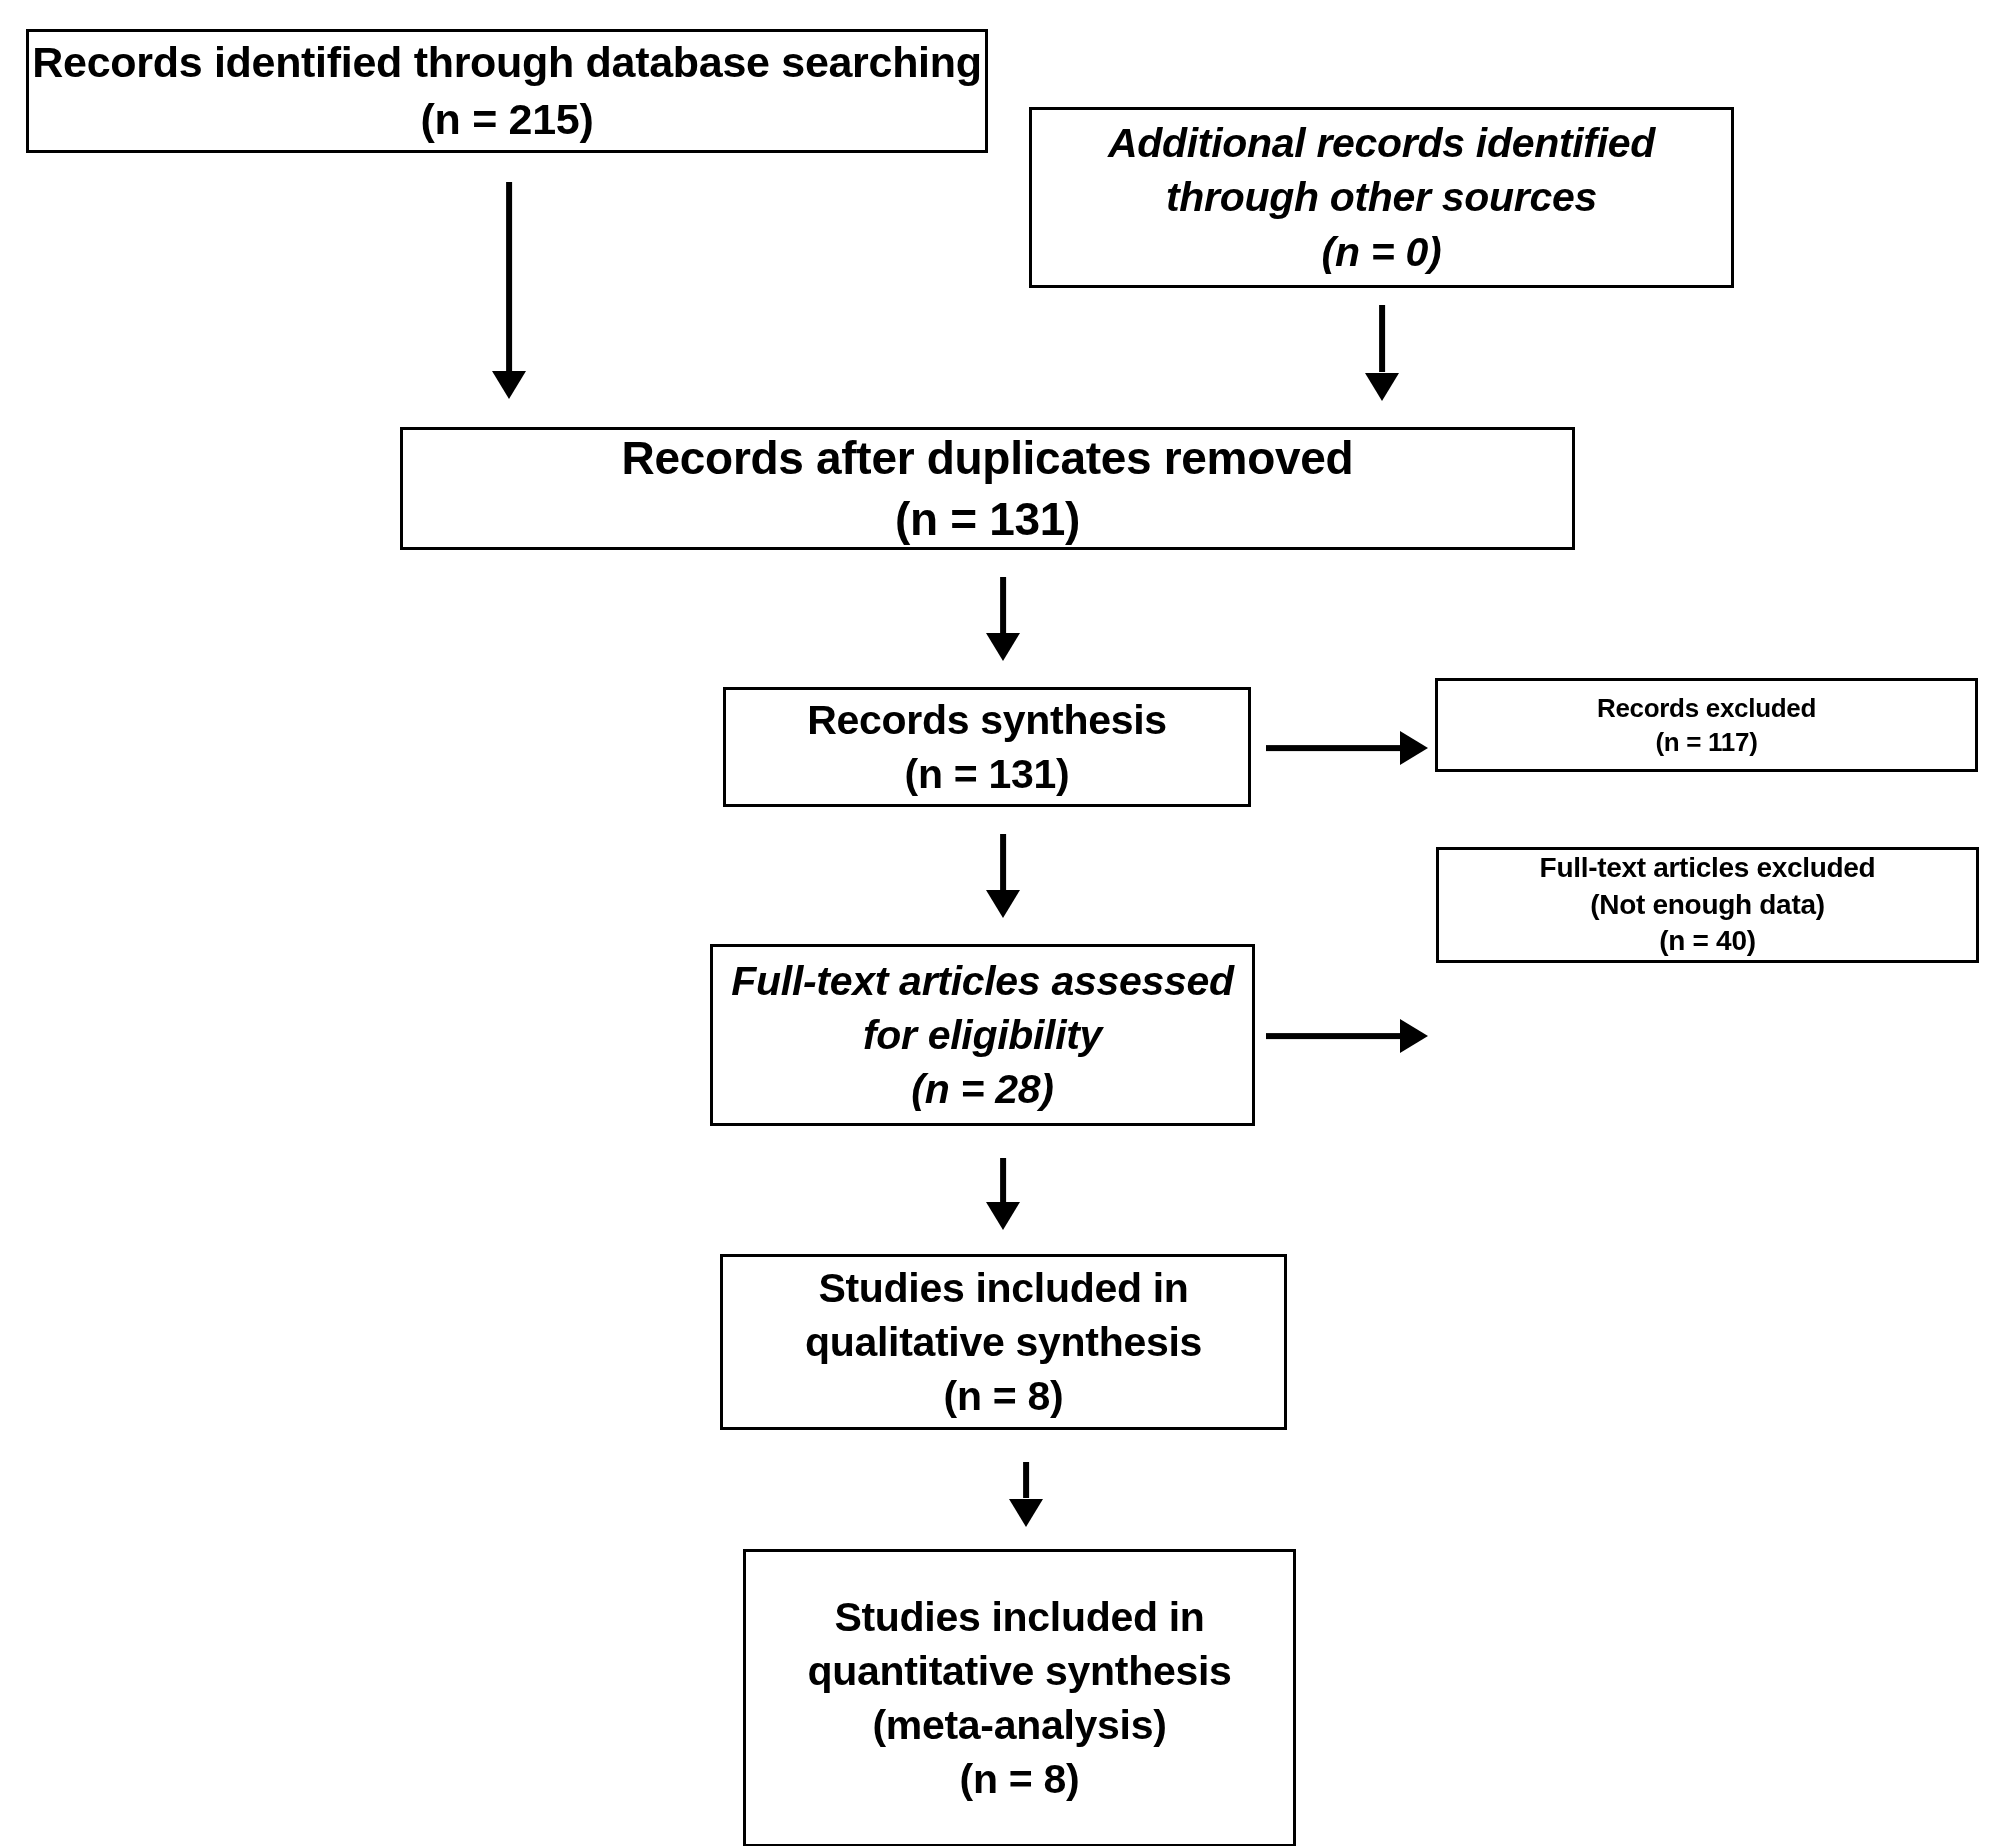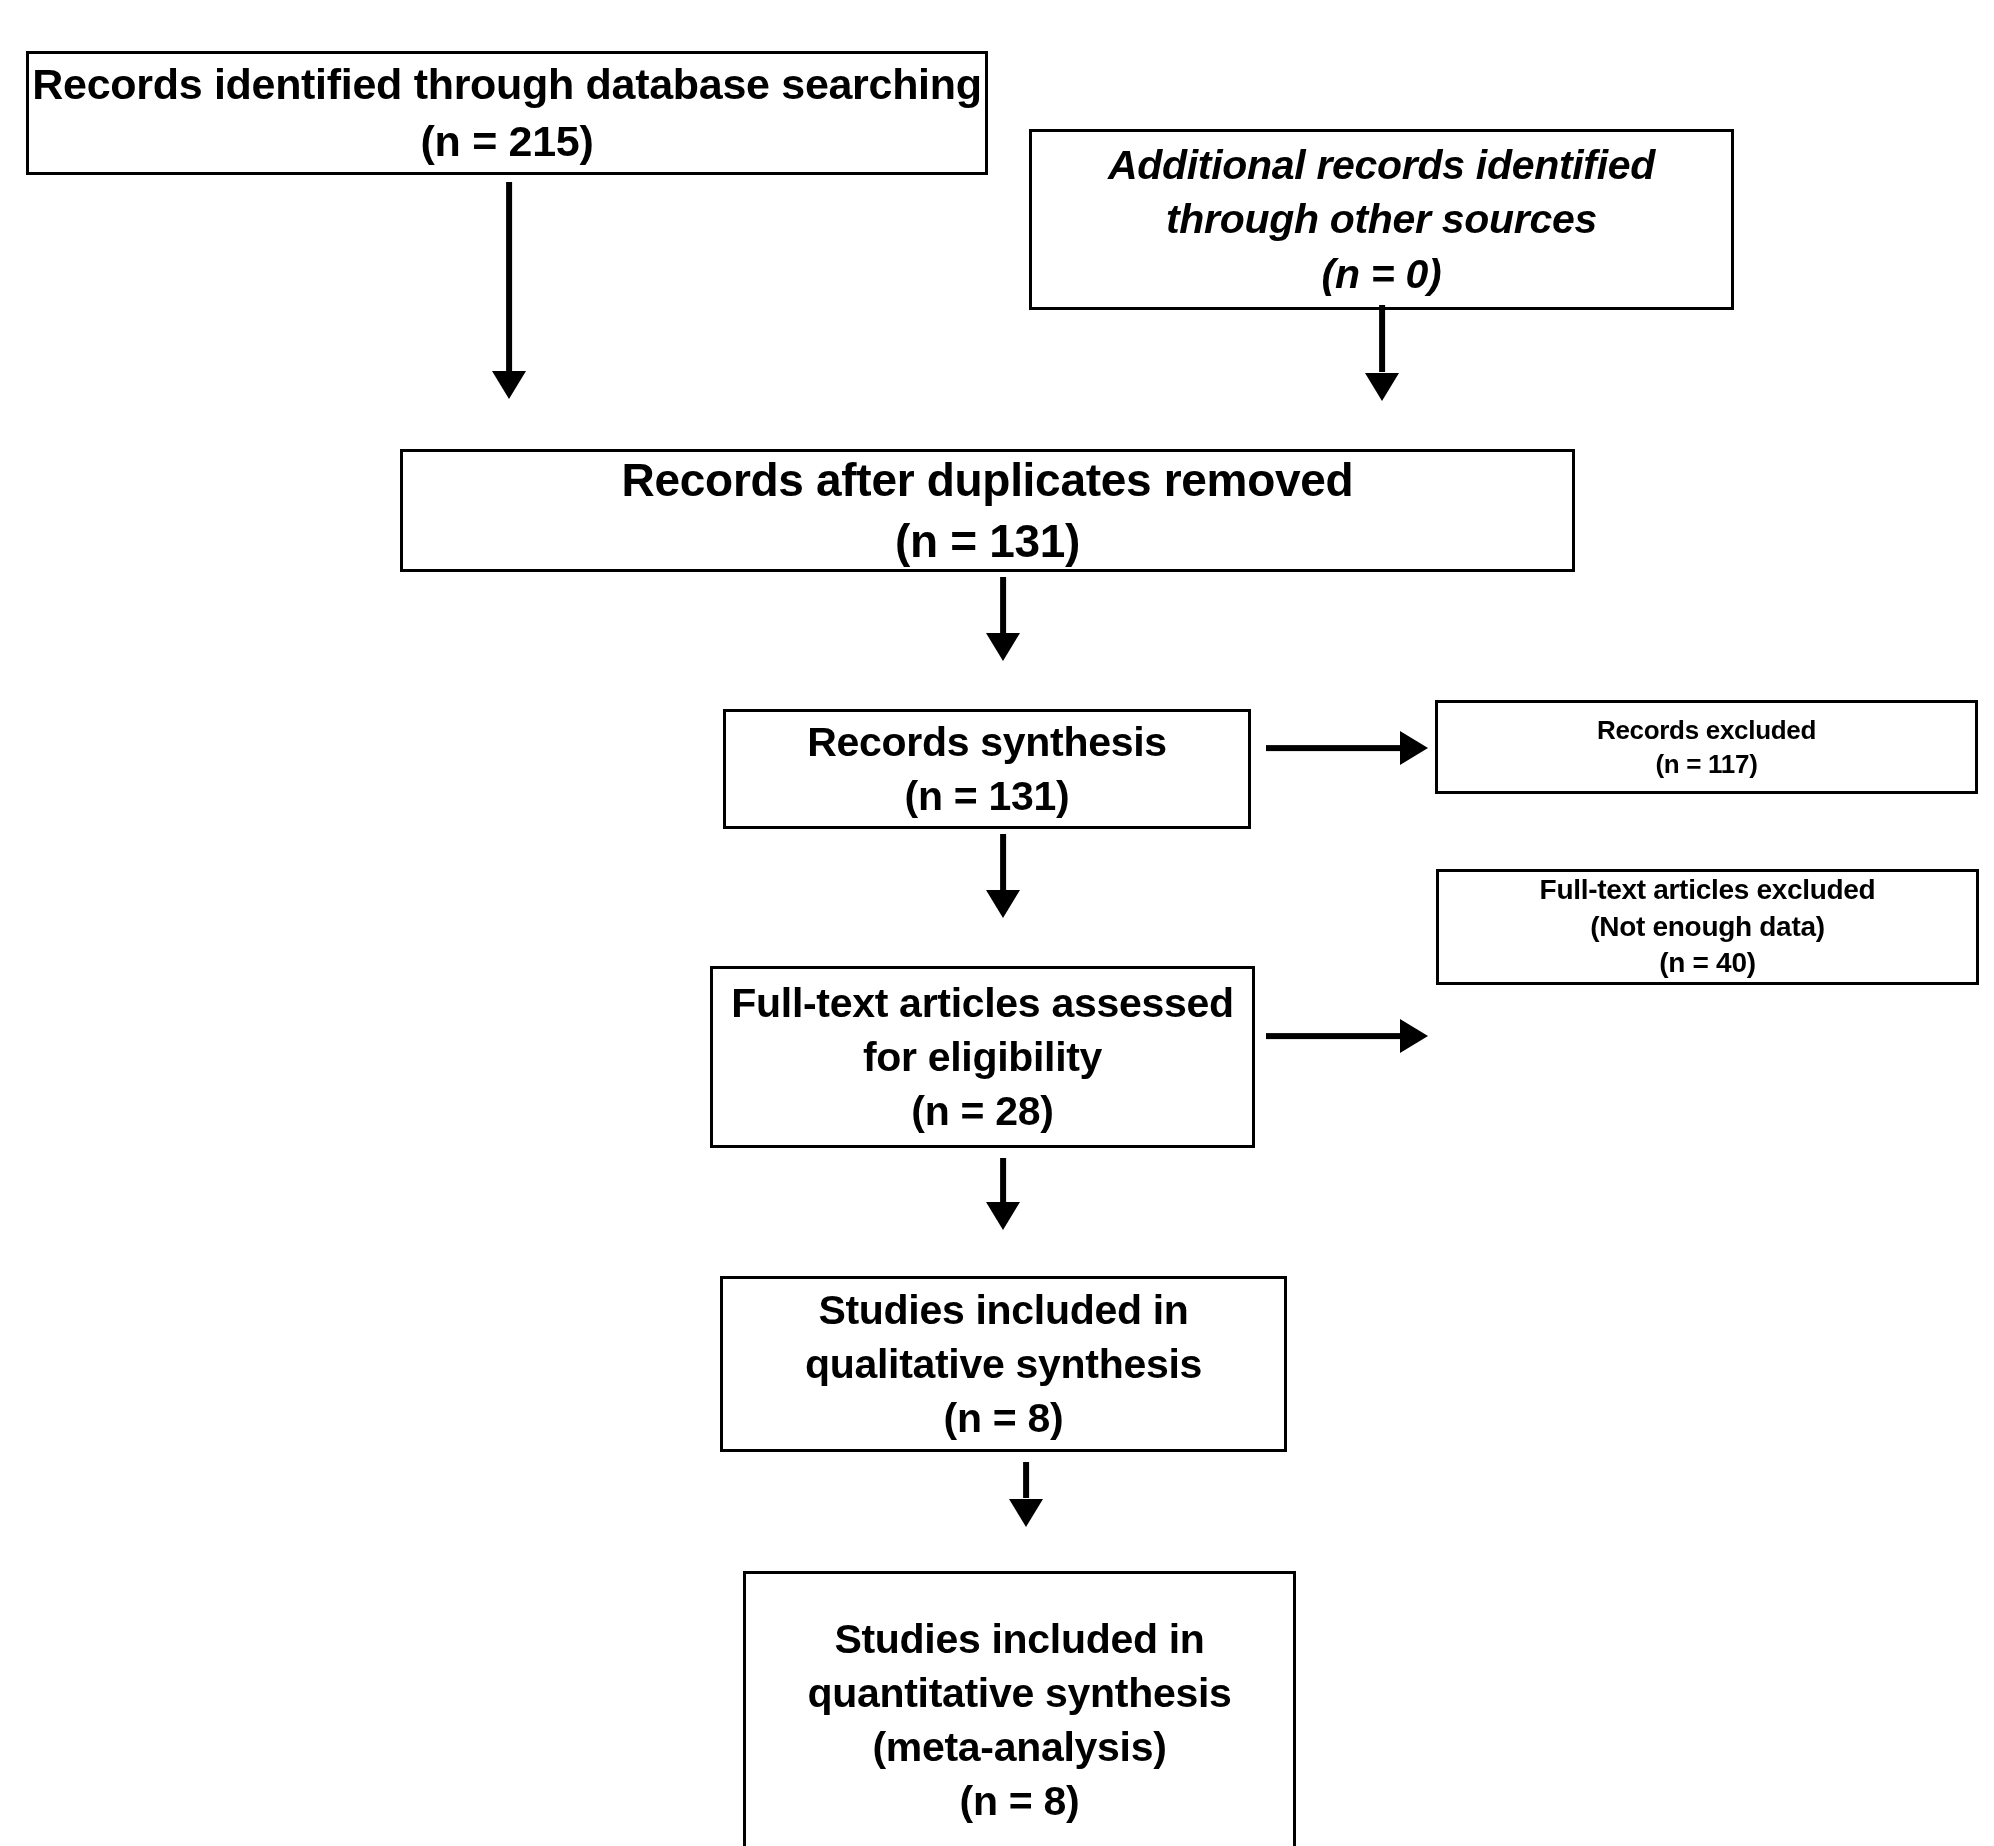--- a/index.html
+++ b/index.html
@@ -23,34 +23,33 @@
     background: #ffffff;
     display: flex;
     flex-direction: column;
     align-items: center;
     justify-content: center;
     text-align: center;
     color: #000000;
     font-weight: bold;
     line-height: 1.32;
     letter-spacing: -0.3px;
-    margin-top: 22px;
   }
   .node .line {
     display: block;
     white-space: nowrap;
   }
 
   
   #n-db            { left: 26px;   top: 29px;   width: 962px; height: 124px;  font-size: 43px; }
   #n-other         { left: 1029px; top: 107px;  width: 705px; height: 181px;  font-size: 41px; font-style: italic; }
   #n-dedup         { left: 400px;  top: 427px;  width: 1175px; height: 123px;  font-size: 46px; }
   #n-screened      { left: 723px; top: 687px; width: 528px;  height: 120px;  font-size: 41px; }
   #n-rec-excluded  { left: 1435px; top: 678px; width: 543px;  height: 94px;  font-size: 26px; }
-  #n-fulltext      { left: 710px; top: 944px; width: 545px;  height: 182px;  font-size: 41px; }
+  #n-fulltext      { left: 710px; top: 944px; width: 545px;  height: 182px;  font-size: 41px; font-style: italic; }
   #n-ft-excluded   { left: 1436px; top: 847px; width: 543px;  height: 116px;  font-size: 28px; }
   #n-qualitative   { left: 720px; top: 1254px; width: 567px;  height: 176px;  font-size: 41px; }
   #n-quantitative  { left: 743px; top: 1549px; width: 553px;  height: 298px;  font-size: 41px; }
 
   
   .arrow-v, .arrow-h {
     position: absolute;
   }
   .arrow-v .shaft {
     position: absolute;

